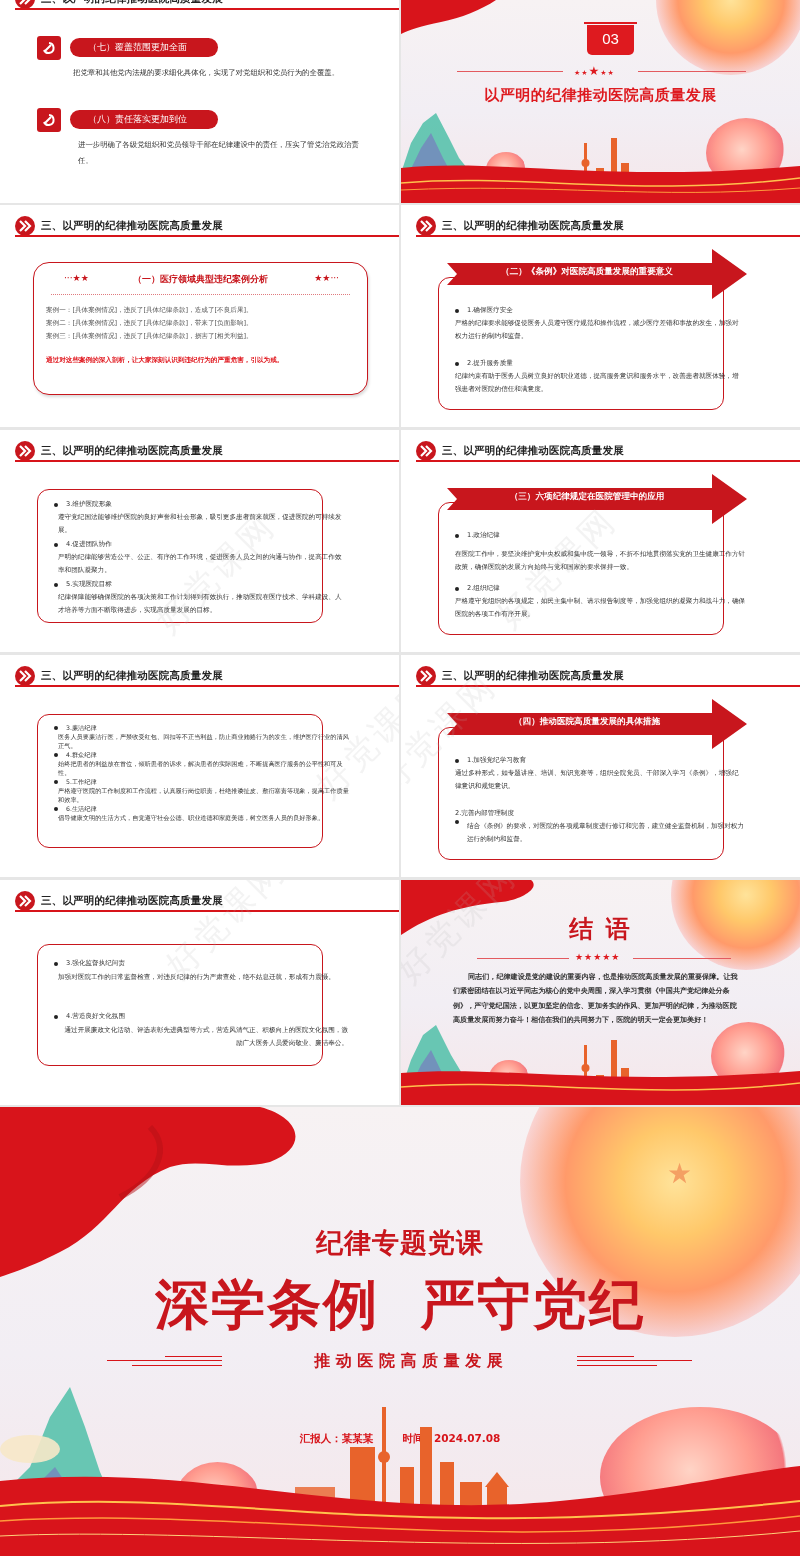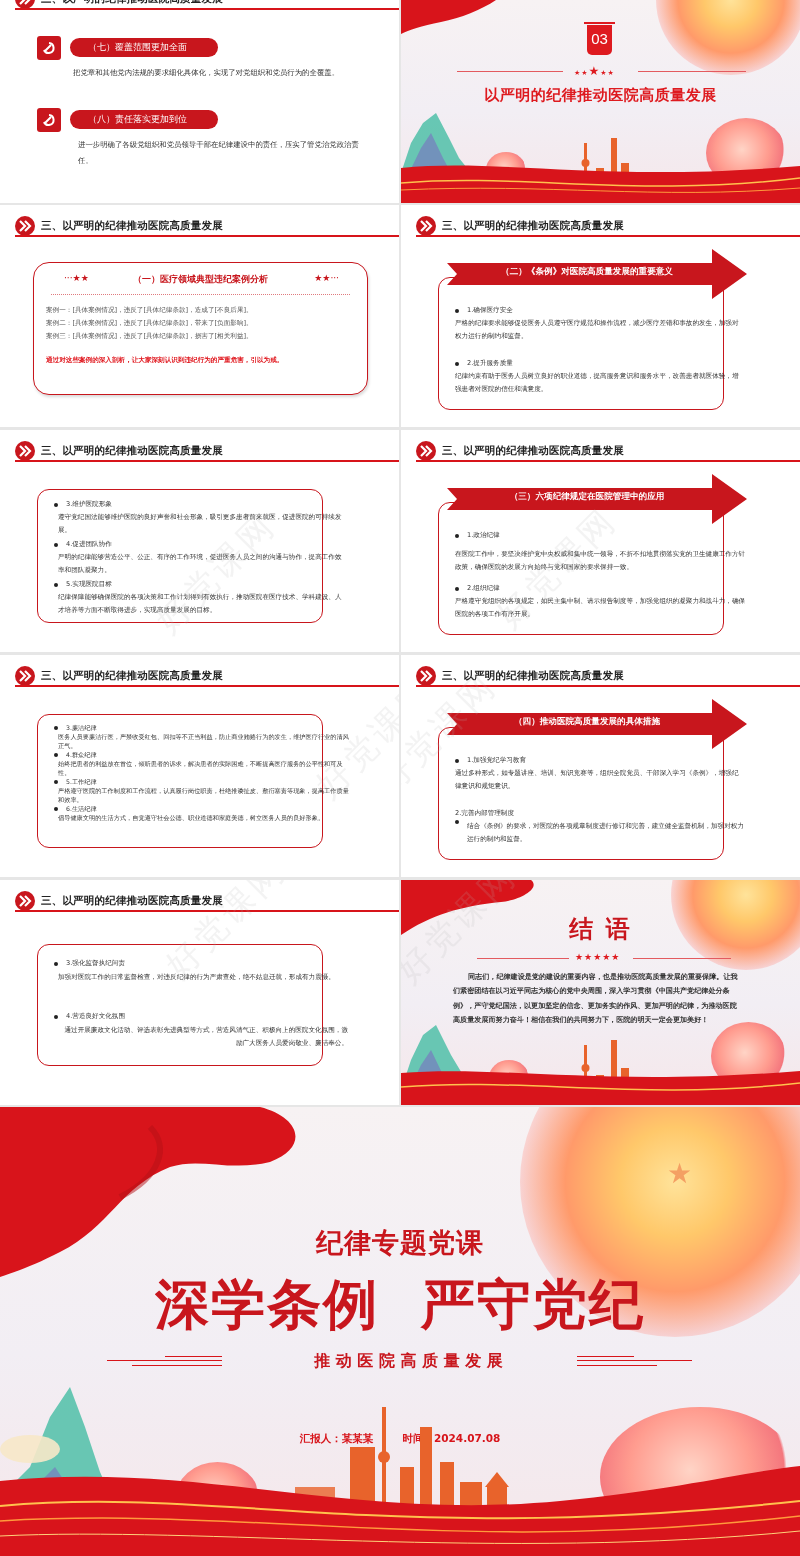--- a/index.html
+++ b/index.html
@@ -33,21 +33,21 @@
 
   
   .festive { background: linear-gradient(180deg, #f7f2f3 0%, #f2eef4 55%, #f5e7ea 100%); }
   .flag { position: absolute; }
   .sun { position: absolute; border-radius: 50%; background: radial-gradient(circle, #ffe39a 0%, #ffc86a 25%, #ff9a6a 50%, rgba(255,150,140,0.35) 70%, rgba(255,255,255,0) 78%); }
   .ribbon { position: absolute; left: 0; right: 0; bottom: 0; }
   .mountain { position: absolute; }
   .peony { position: absolute; border-radius: 50%; background: radial-gradient(circle at 45% 45%, #ffd4c6 0%, #ff9c8f 45%, #f4777e 70%, rgba(244,119,126,0) 72%); }
   .skyline { position: absolute; }
 
-  .sec-badge { position: absolute; width: 25px; height: 30px; background: #de1a1f; color: #fff; font-size: 15px; text-align: center; line-height: 28px; border-radius: 0 0 5px 5px; font-family: "Liberation Sans", sans-serif; }
+  .sec-badge { position: absolute; width: 47px; height: 30px; background: #de1a1f; color: #fff; font-size: 15px; text-align: center; line-height: 28px; border-radius: 0 0 5px 5px; font-family: "Liberation Sans", sans-serif; }
   .sec-badge::before { content: ""; position: absolute; left: -3px; right: -3px; top: -3px; height: 2px; background: #de1a1f; }
   .stars-line { position: absolute; height: 1px; background: #e35a5f; }
   .stars { position: absolute; color: #de1a1f; font-size: 7px; letter-spacing: 1px; }
   .stars .big { font-size: 12px; }
 
   
   .party-ico { position: absolute; width: 24px; height: 24px; background: #c8161d; border-radius: 3px; display: flex; align-items: center; justify-content: center; }
   .pill { position: absolute; height: 19px; background: #c8161d; border-radius: 10px; color: #fff; font-size: 9px; padding-left: 18px; line-height: 19px; }
 </style>
 </head>

